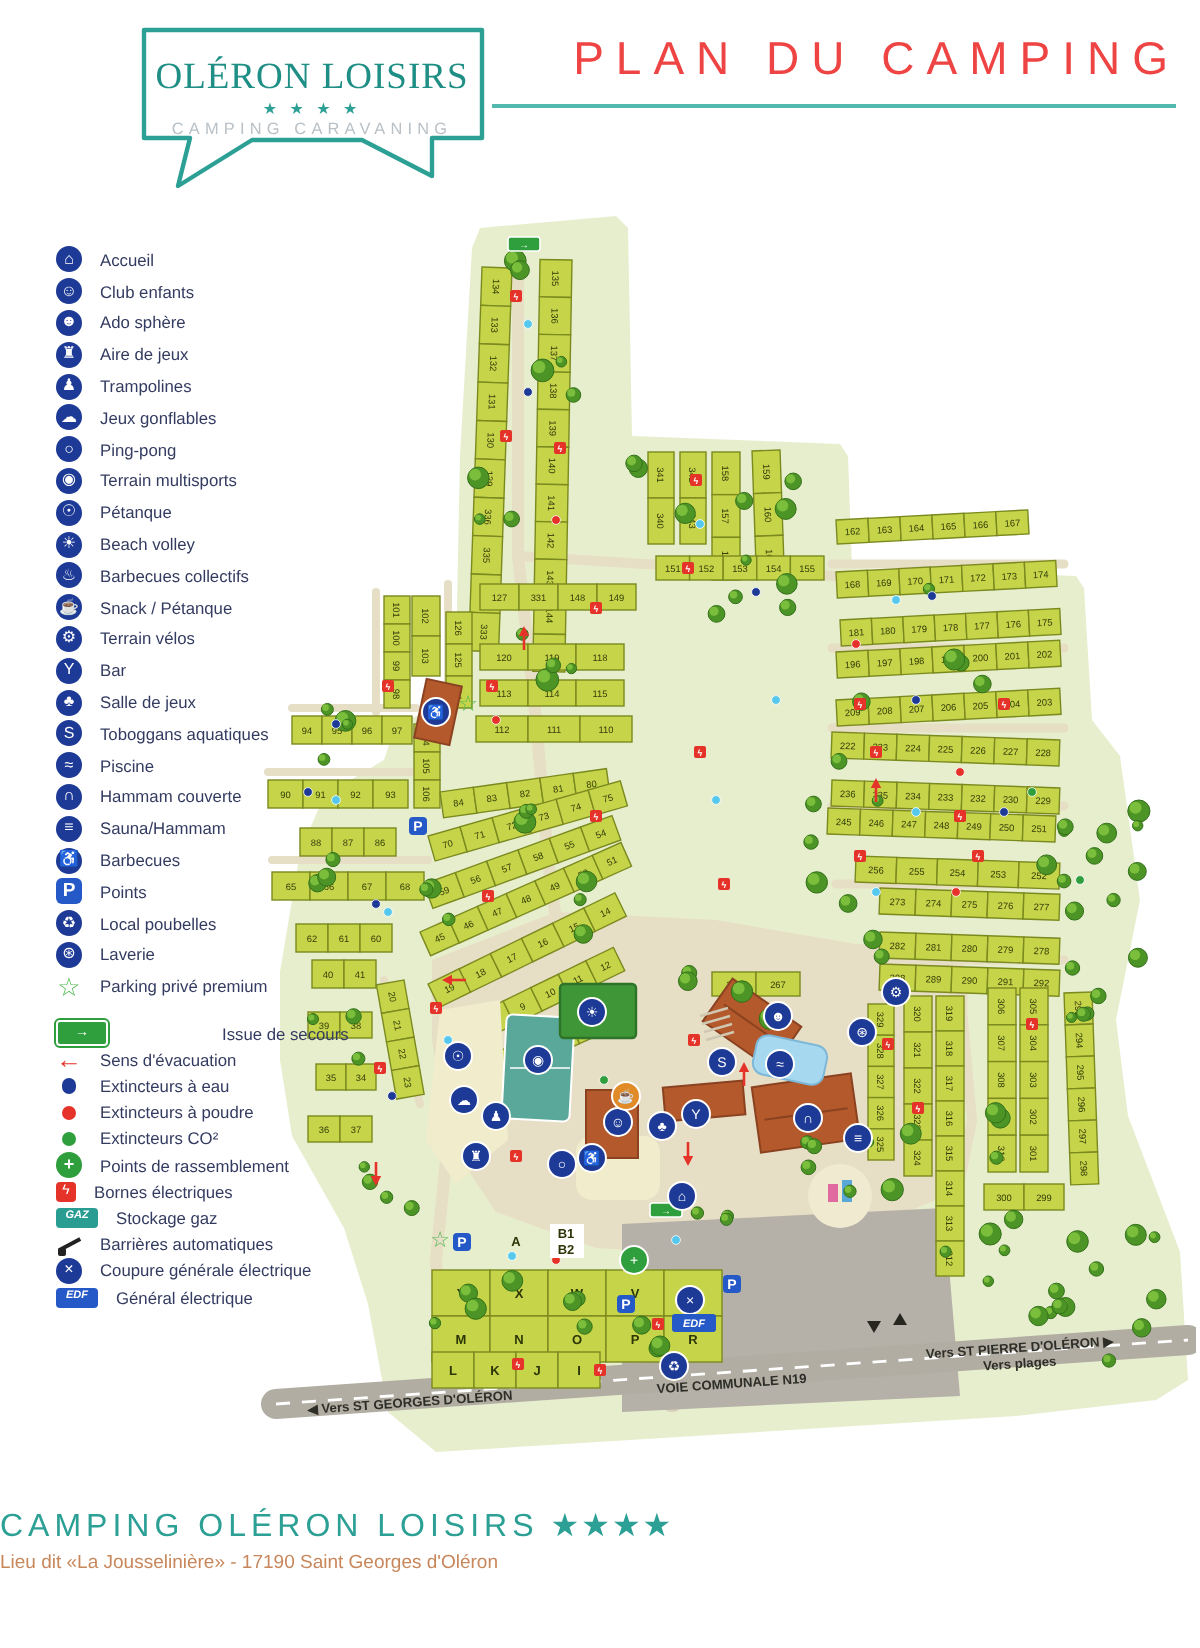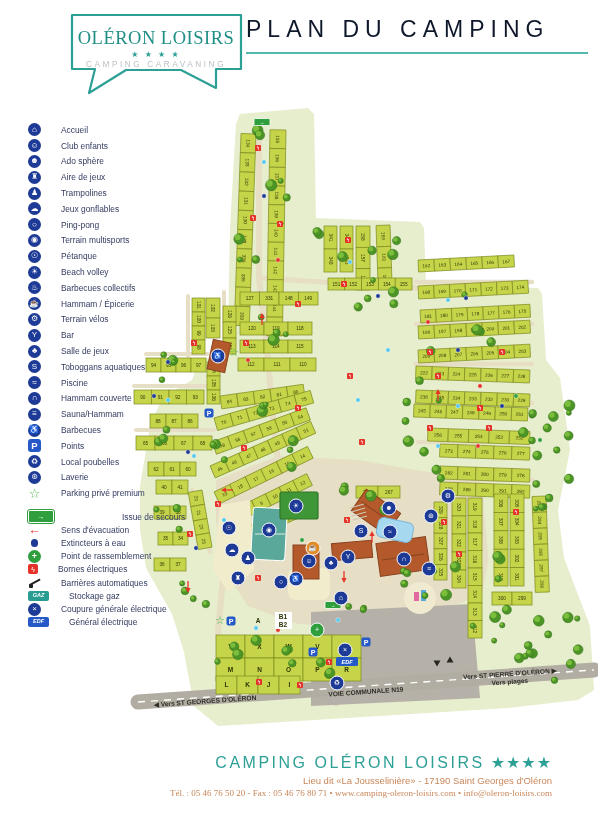--- a/index.html
+++ b/index.html
@@ -1,27 +1,27 @@
 <!DOCTYPE html>
 <html><head>
 <meta charset="utf-8">
 <style>
   html,body{margin:0;padding:0}
   body{width:600px;height:824px;position:relative;background:#fff;
        font-family:"Liberation Sans",sans-serif;overflow:hidden}
   
   #logo{position:absolute;left:64px;top:12px}
-  #title-block{position:absolute;left:246px;top:16px;width:344px;text-align:left;
-    font-size:23px;font-weight:400;letter-spacing:6px;color:#0f172a}
+  #title-block{position:absolute;left:246px;top:16px;width:344px;text-align:right;
+    font-size:23px;font-weight:400;letter-spacing:6px;color:#ef4444}
   #title-line{position:absolute;left:246px;top:52px;width:342px;height:2px;background:#53b8ae}
   
   #legend{position:absolute;left:28px;top:122px;width:200px;z-index:3}
   .lrow{height:15.8px;display:flex;align-items:center}
   .lrow.sm{height:13.2px}
-  .llab{margin-left:20px;font-size:8.4px;color:#333b60;white-space:nowrap}
+  .llab{margin-left:9px;font-size:8.4px;color:#333b60;white-space:nowrap}
   .licon{width:13px;height:13px;flex:0 0 13px;display:inline-flex;align-items:center;
     justify-content:center;border-radius:50%;background:#1d3a96;color:#fff;font-size:8px;line-height:1}
   .licon.psq{border-radius:3px;background:#2559c7;font-weight:bold;font-size:9.5px}
   .licon.star{background:none;color:#52b852;font-size:13px}
   .licon.exit{border-radius:2px;background:#2f9e3c;width:24px;flex-basis:24px;height:11px;
     border:1px solid #fff;outline:1px solid #2f9e3c;font-size:7px;font-weight:bold}
   .licon.arrow{background:none;color:#e63329;font-size:13px;font-weight:bold}
   .licon.dot{background:none}
   .licon.dot::before{content:'';width:7.5px;height:7.5px;border-radius:50%;background:var(--c)}
   .licon.gaz,.licon.edf{border-radius:2px;width:21px;flex-basis:21px;height:10px;
@@ -33,21 +33,21 @@
   .licon.barrier i{position:absolute;background:#222}
   .licon.barrier .bbase{left:1px;bottom:1px;width:4px;height:4px;border-radius:1px}
   .licon.barrier .barm{left:2px;bottom:3px;width:12px;height:2px;transform:rotate(-28deg);transform-origin:left bottom}
   
   #mapwrap{position:absolute;left:128px;top:100px;width:470px;height:650px;z-index:1}
   .plot{fill:#c6d44a;stroke:#7b8a1f;stroke-width:.7}
   .pnum{font:4.7px "Liberation Sans",sans-serif;fill:#333d08;text-anchor:middle}
   .ltr{font:bold 6.5px "Liberation Sans",sans-serif;fill:#2c3606;text-anchor:middle}
   .roadlbl{font:bold 6.6px "Liberation Sans",sans-serif;fill:#2e2e28}
   
-  #footer{position:absolute;left:0;top:753px;width:552px;text-align:right}
+  #footer{position:absolute;left:0;top:753px;width:552px;text-align:left}
   .f1{font-size:16px;letter-spacing:2.5px;color:#2da096}
   .f1 .stars{letter-spacing:1px;margin-left:6px}
   .f2{margin-top:3px;font-family:Liberation Sans, sans-serif;font-size:9.5px;color:#c8875b}
   .f3{margin-top:2px;font-family:"Liberation Serif",serif;font-size:9px;color:#c8875b}
 </style>
 </head>
 <body>
 
 <svg id="logo" width="185" height="90" viewBox="0 0 185 90">
   <path d="M8,3 H177 V57 H152 V76 L117,58 H62 L25,81 L31,57 H8 Z" fill="#fff" stroke="#2da096" stroke-width="2.2" stroke-linejoin="round"></path>
@@ -99,21 +99,21 @@
     <div class="lrow">
       <span class="licon ">☀</span>
       <span class="llab">Beach volley</span>
     </div>
     <div class="lrow">
       <span class="licon ">♨</span>
       <span class="llab">Barbecues collectifs</span>
     </div>
     <div class="lrow">
       <span class="licon ">☕</span>
-      <span class="llab">Hammam / Épicerie</span>
+      <span class="llab">Snack / Pétanque</span>
     </div>
     <div class="lrow">
       <span class="licon ">⚙</span>
       <span class="llab">Terrain vélos</span>
     </div>
     <div class="lrow">
       <span class="licon ">Y</span>
       <span class="llab">Bar</span>
     </div>
     <div class="lrow">
@@ -162,37 +162,45 @@
     </div>
     <div class="lrow sm">
       <span class="licon arrow">←</span>
       <span class="llab">Sens d'évacuation</span>
     </div>
     <div class="lrow sm">
       <span class="licon dot" style="--c: #1d3a96;"></span>
       <span class="llab">Extincteurs à eau</span>
     </div>
     <div class="lrow sm">
+      <span class="licon dot" style="--c: #e63329;"></span>
+      <span class="llab">Extincteurs à poudre</span>
+    </div>
+    <div class="lrow sm">
+      <span class="licon dot" style="--c: #2f9e3c;"></span>
+      <span class="llab">Extincteurs CO²</span>
+    </div>
+    <div class="lrow sm">
       <span class="licon rass">+</span>
-      <span class="llab">Point de rassemblement</span>
+      <span class="llab">Points de rassemblement</span>
     </div>
     <div class="lrow sm">
       <span class="licon esq" style="border-radius: 2px; background: rgb(230, 51, 41); width: 10px; flex-basis: 10px; height: 10px; font-size: 7px;">ϟ</span>
       <span class="llab">Bornes électriques</span>
+    </div>
+    <div class="lrow sm">
+      <span class="licon gaz">GAZ</span>
+      <span class="llab">Stockage gaz</span>
     </div>
     <div class="lrow sm">
       <span class="licon barrier">
         <i class="bbase"></i>
         <i class="barm"></i>
       </span>
       <span class="llab">Barrières automatiques</span>
-    </div>
-    <div class="lrow sm">
-      <span class="licon gaz">GAZ</span>
-      <span class="llab">Stockage gaz</span>
     </div>
     <div class="lrow sm">
       <span class="licon ">×</span>
       <span class="llab">Coupure générale électrique</span>
     </div>
     <div class="lrow sm">
       <span class="licon edf">EDF</span>
       <span class="llab">Général électrique</span>
     </div>
   </div>
@@ -1667,14 +1675,13 @@
         <text x="382" y="584" class="roadlbl" text-anchor="middle" font-size="6" transform="rotate(-4 382 584)">Vers plages</text>
       </g>
 </svg>
 </div>
 
 <div id="footer">
   <div class="f1">
     <span>CAMPING OLÉRON LOISIRS</span><span class="stars">★★★★</span>
   </div>
   <div class="f2">Lieu dit «La Jousselinière» - 17190 Saint Georges d'Oléron</div>
-  <div class="f3">Tél. : 05 46 76 50 20 - Fax : 05 46 76 80 71 • www.camping-oleron-loisirs.com • info@oleron-loisirs.com</div>
 </div>
 
 </body></html>

